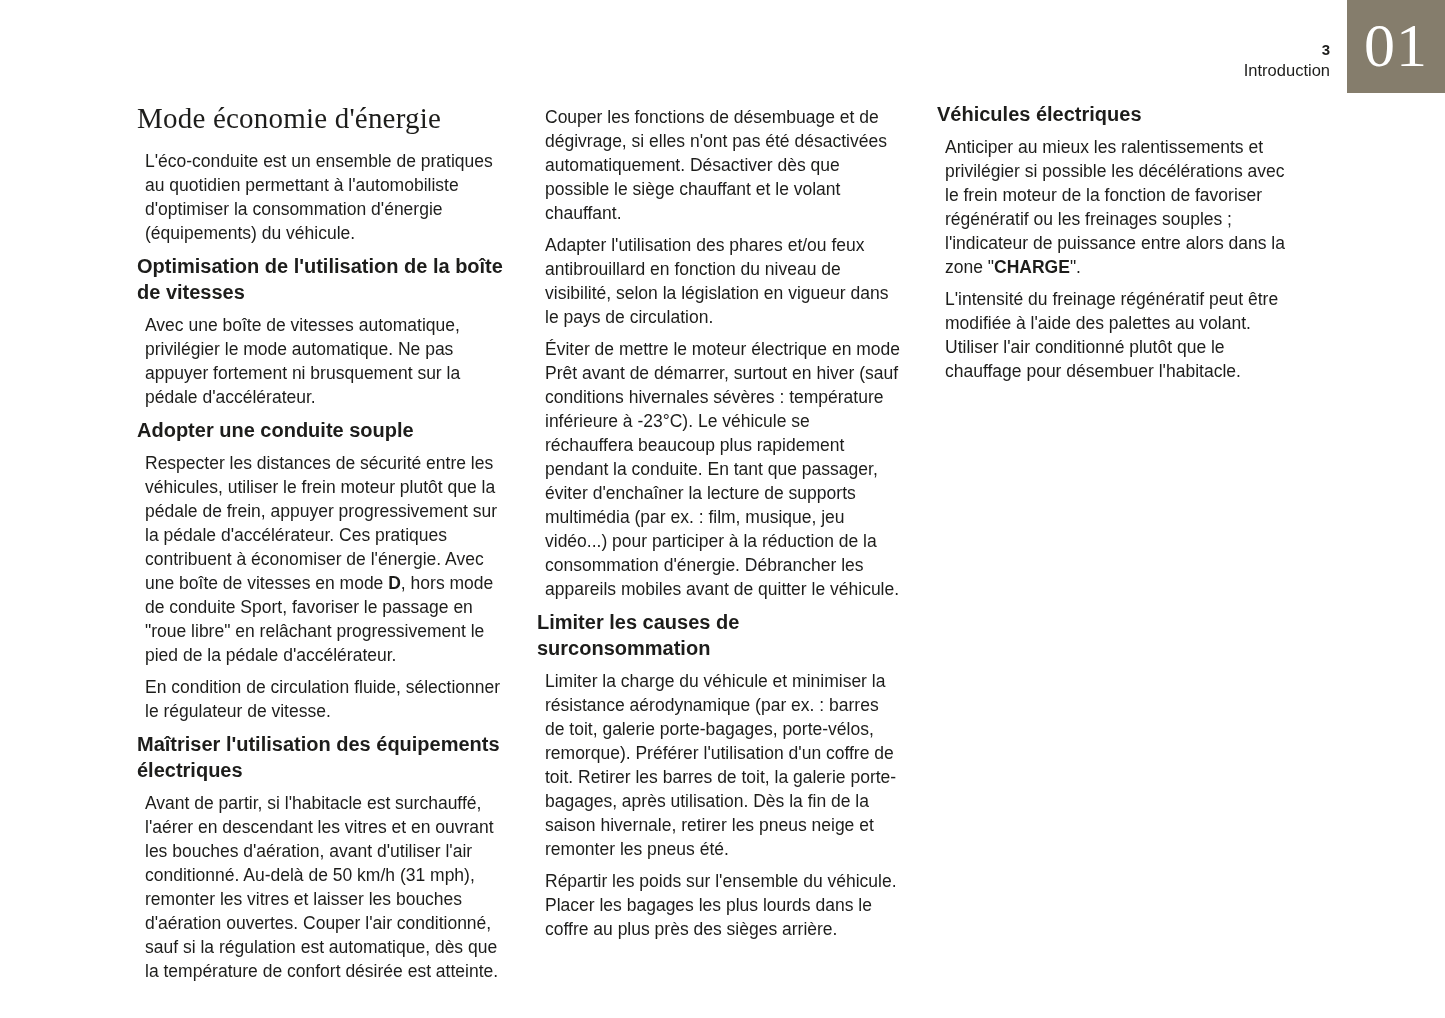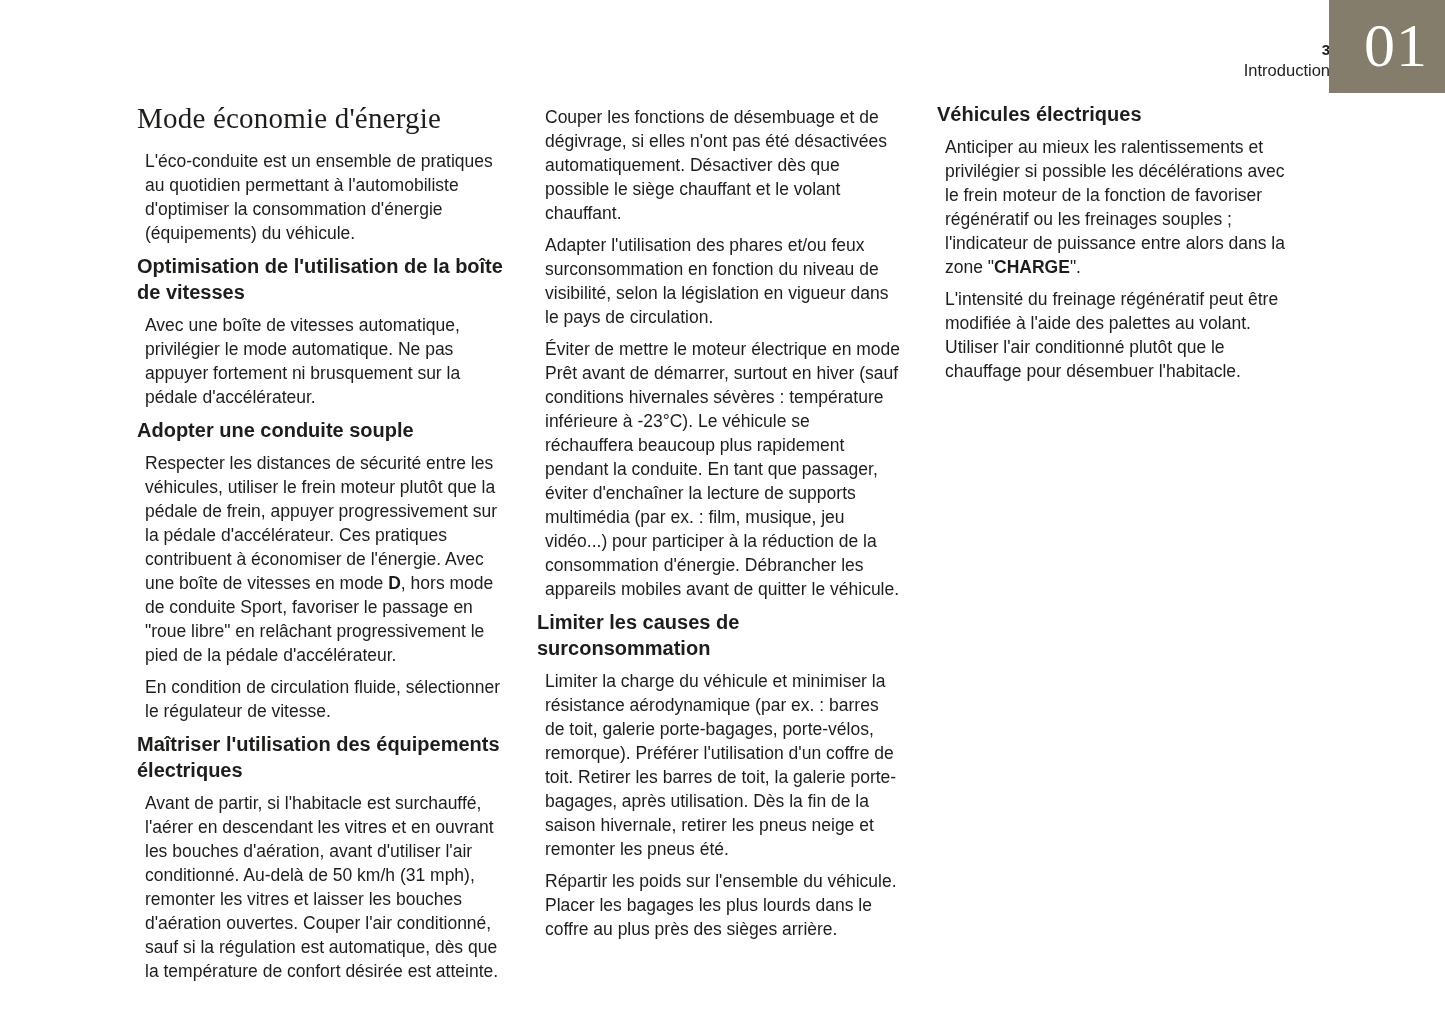--- a/index.html
+++ b/index.html
@@ -38,21 +38,20 @@
   .chapter-box {
     position: absolute;
     top: 0;
     right: 0;
     width: 98px;
     height: 93px;
     background: #857d6c; 
     display: flex;
     align-items: center;
     justify-content: center;
-    padding-left: 18px;
   }
   .chapter-number {
     font-family: "Liberation Serif", "DejaVu Serif", serif;
     font-weight: 400;
     font-size: 62px;
     line-height: 1;
     color: #ffffff;
     letter-spacing: 1px;
     padding-bottom: 4px;
   }
@@ -108,21 +107,21 @@
     <p class="body-p">Avec une boîte de vitesses automatique, privilégier le mode automatique. Ne pas appuyer fortement ni brusquement sur la pédale d'accélérateur.</p>
     <h2 class="subhead">Adopter une conduite souple</h2>
     <p class="body-p"><span>Respecter les distances de sécurité entre les véhicules, utiliser le frein moteur plutôt que la pédale de frein, appuyer progressivement sur la pédale d'accélérateur. Ces pratiques contribuent à économiser de l'énergie. Avec une boîte de vitesses en mode </span><span class="b">D</span><span>, hors mode de conduite Sport, favoriser le passage en "roue libre" en relâchant progressivement le pied de la pédale d'accélérateur.</span></p>
     <p class="body-p">En condition de circulation fluide, sélectionner le régulateur de vitesse.</p>
     <h2 class="subhead">Maîtriser l'utilisation des équipements électriques</h2>
     <p class="body-p">Avant de partir, si l'habitacle est surchauffé, l'aérer en descendant les vitres et en ouvrant les bouches d'aération, avant d'utiliser l'air conditionné. Au-delà de 50 km/h (31 mph), remonter les vitres et laisser les bouches d'aération ouvertes. Couper l'air conditionné, sauf si la régulation est automatique, dès que la température de confort désirée est atteinte.</p>
   </section>
 
   <section class="col col-2">
     <p class="body-p">Couper les fonctions de désembuage et de dégivrage, si elles n'ont pas été désactivées automatiquement. Désactiver dès que possible le siège chauffant et le volant chauffant.</p>
-    <p class="body-p">Adapter l'utilisation des phares et/ou feux surconsommation en fonction du niveau de visibilité, selon la législation en vigueur dans le pays de circulation.</p>
+    <p class="body-p">Adapter l'utilisation des phares et/ou feux antibrouillard en fonction du niveau de visibilité, selon la législation en vigueur dans le pays de circulation.</p>
     <p class="body-p">Éviter de mettre le moteur électrique en mode Prêt avant de démarrer, surtout en hiver (sauf conditions hivernales sévères : température inférieure à -23°C). Le véhicule se réchauffera beaucoup plus rapidement pendant la conduite. En tant que passager, éviter d'enchaîner la lecture de supports multimédia (par ex. : film, musique, jeu vidéo...) pour participer à la réduction de la consommation d'énergie. Débrancher les appareils mobiles avant de quitter le véhicule.</p>
     <h2 class="subhead">Limiter les causes de surconsommation</h2>
     <p class="body-p">Limiter la charge du véhicule et minimiser la résistance aérodynamique (par ex. : barres de toit, galerie porte-bagages, porte-vélos, remorque). Préférer l'utilisation d'un coffre de toit. Retirer les barres de toit, la galerie porte-bagages, après utilisation. Dès la fin de la saison hivernale, retirer les pneus neige et remonter les pneus été.</p>
     <p class="body-p">Répartir les poids sur l'ensemble du véhicule. Placer les bagages les plus lourds dans le coffre au plus près des sièges arrière.</p>
   </section>
 
   <section class="col col-3">
     <h2 class="subhead" style="margin-top:0;">Véhicules électriques</h2>
     <p class="body-p"><span>Anticiper au mieux les ralentissements et privilégier si possible les décélérations avec le frein moteur de la fonction de favoriser régénératif ou les freinages souples ; l'indicateur de puissance entre alors dans la zone "</span><span class="b">CHARGE</span><span>".</span></p>
     <p class="body-p">L'intensité du freinage régénératif peut être modifiée à l'aide des palettes au volant. Utiliser l'air conditionné plutôt que le chauffage pour désembuer l'habitacle.</p>

